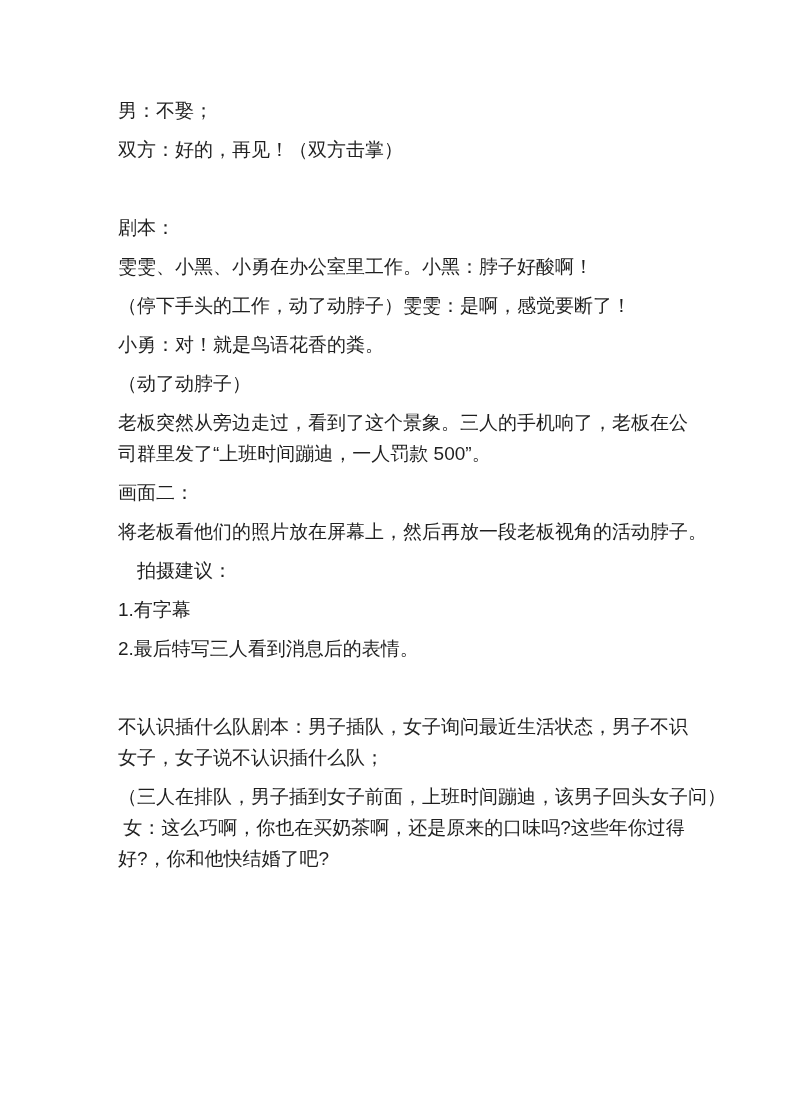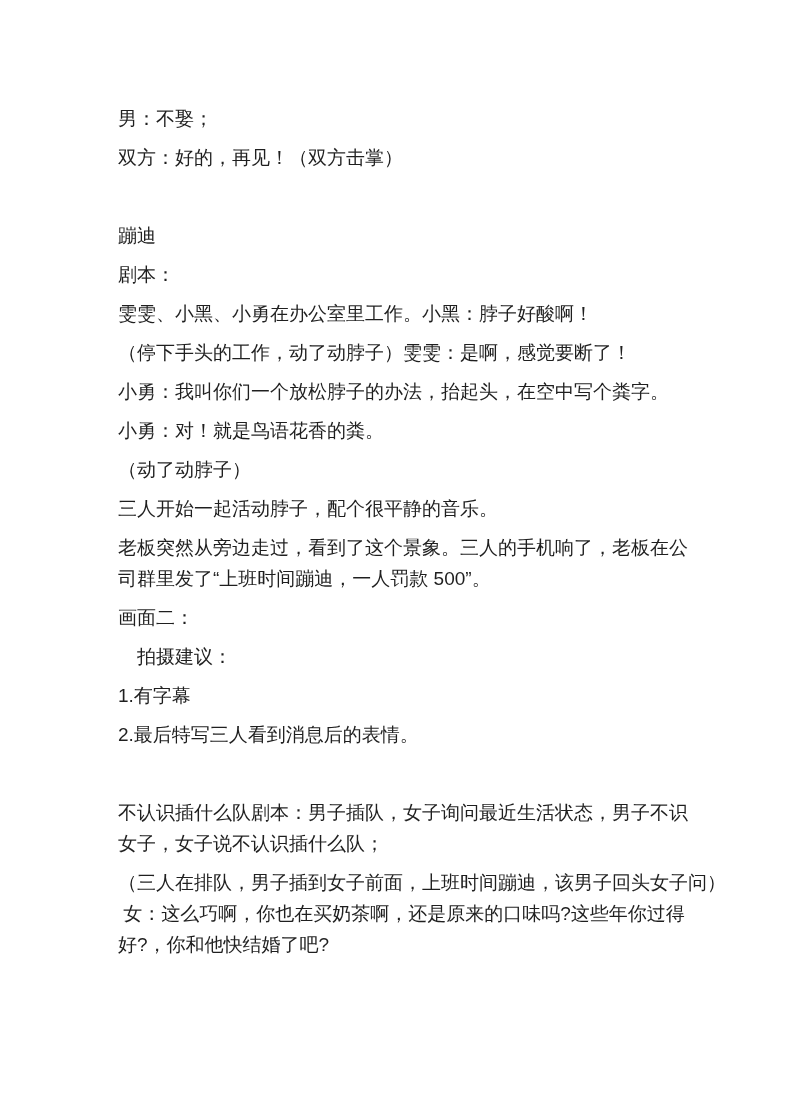--- a/index.html
+++ b/index.html
@@ -32,35 +32,33 @@
     margin: 0 0 8px 0;
     padding: 0;
     white-space: pre;       
     font-kerning: none;
   }
 </style>
 </head>
 <body style="background: rgb(255, 255, 255);">
 
 <div class="page">
-  <div class="text-block" id="text-block" style="color: rgb(31, 31, 31); margin-top: 8px;">
+  <div class="text-block" id="text-block" style="color: rgb(31, 31, 31);">
       <p class="para">男：不娶；</p>
       <p class="para">双方：好的，再见！（双方击掌）</p>
       <p class="para">&nbsp;</p>
-      <p class="para">蹦迪</p>
       <p class="para">剧本：</p>
       <p class="para">雯雯、小黑、小勇在办公室里工作。小黑：脖子好酸啊！</p>
       <p class="para">（停下手头的工作，动了动脖子）雯雯：是啊，感觉要断了！</p>
-      <p class="para">小勇：我叫你们一个放松脖子的办法，抬起头，在空中写个粪字。</p>
       <p class="para">小勇：对！就是鸟语花香的粪。</p>
       <p class="para">（动了动脖子）</p>
-      <p class="para">三人开始一起活动脖子，配个很平静的音乐。</p>
       <p class="para">老板突然从旁边走过，看到了这个景象。三人的手机响了，老板在公
 司群里发了“上班时间蹦迪，一人罚款 500”。</p>
       <p class="para">画面二：</p>
+      <p class="para">将老板看他们的照片放在屏幕上，然后再放一段老板视角的活动脖子。</p>
       <p class="para">　拍摄建议：</p>
       <p class="para">1.有字幕</p>
       <p class="para">2.最后特写三人看到消息后的表情。</p>
       <p class="para">&nbsp;</p>
       <p class="para">不认识插什么队剧本：男子插队，女子询问最近生活状态，男子不识
 女子，女子说不认识插什么队；</p>
       <p class="para">（三人在排队，男子插到女子前面，上班时间蹦迪，该男子回头女子问）
  女：这么巧啊，你也在买奶茶啊，还是原来的口味吗?这些年你过得
 好?，你和他快结婚了吧?</p>
     </div>

